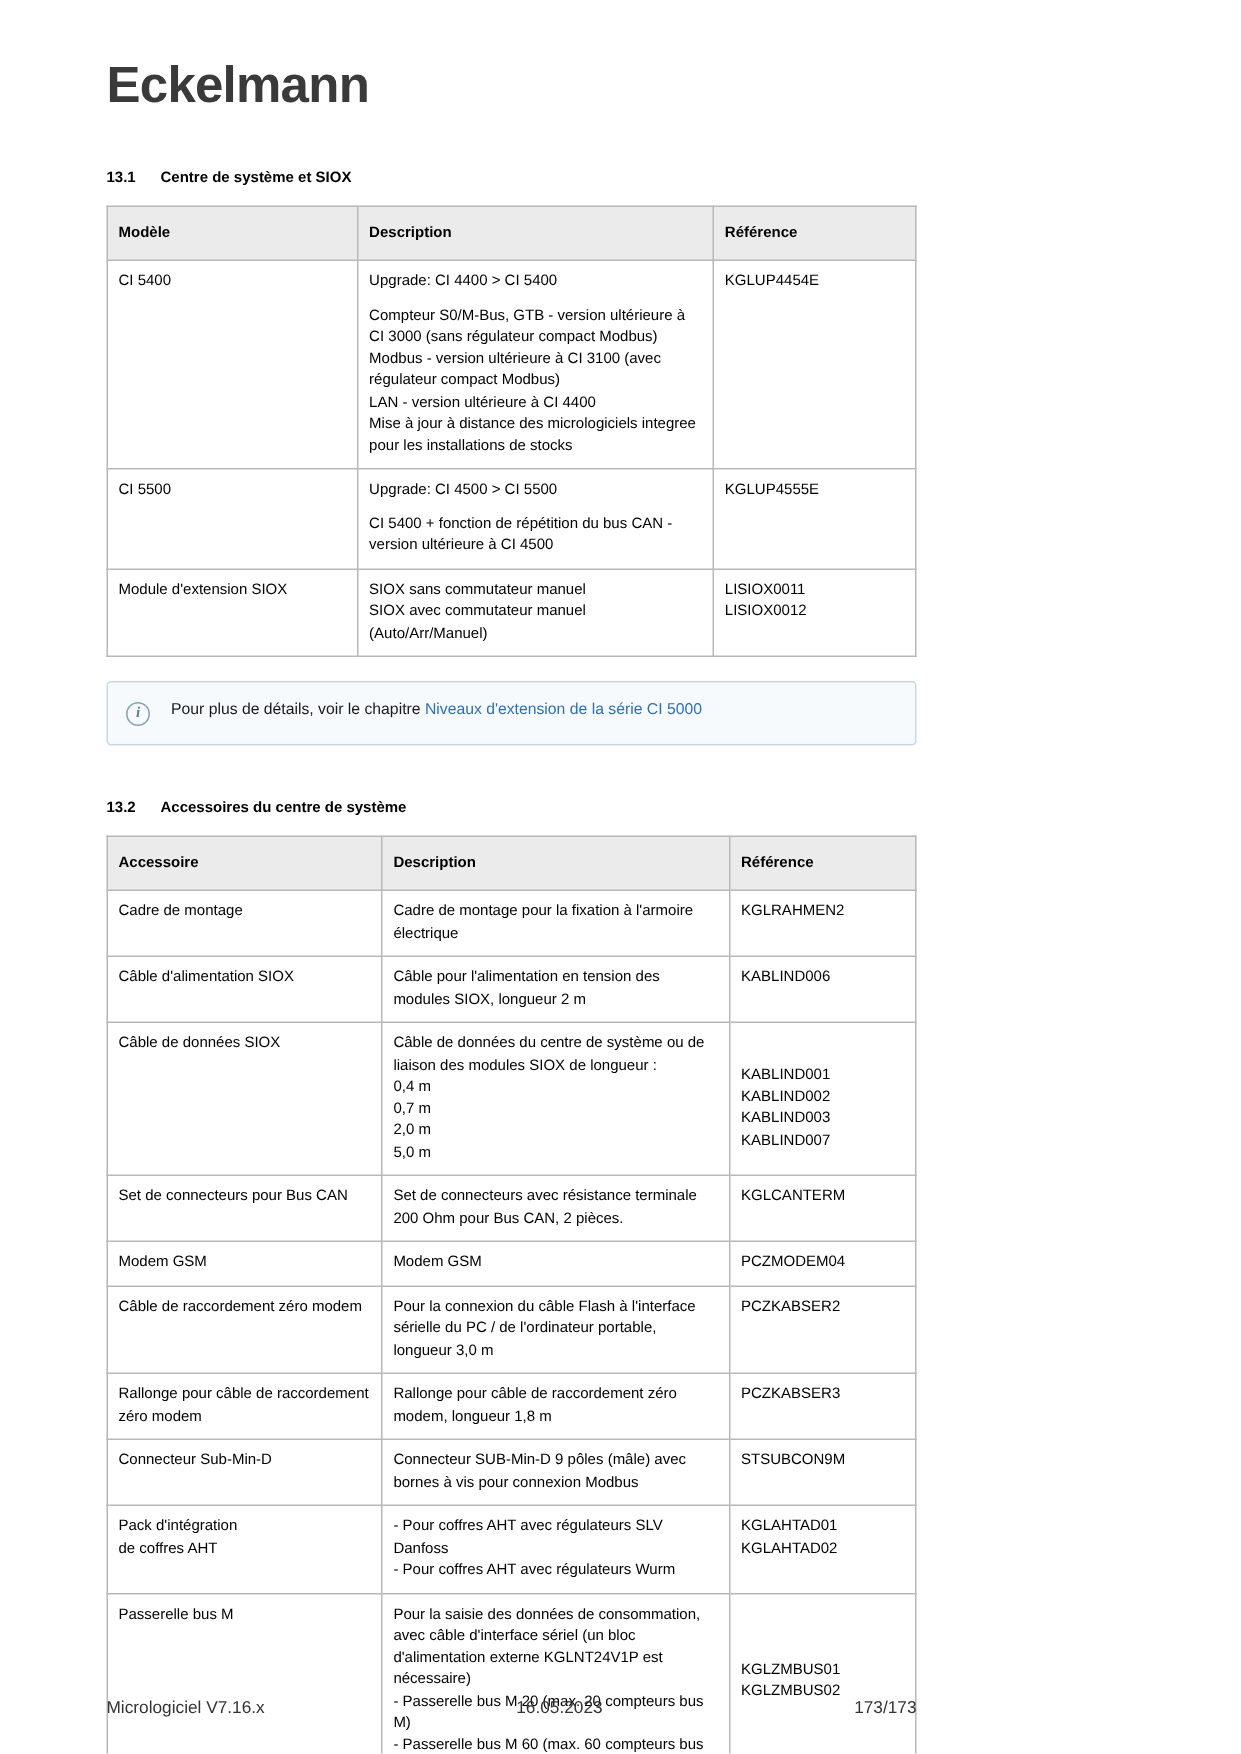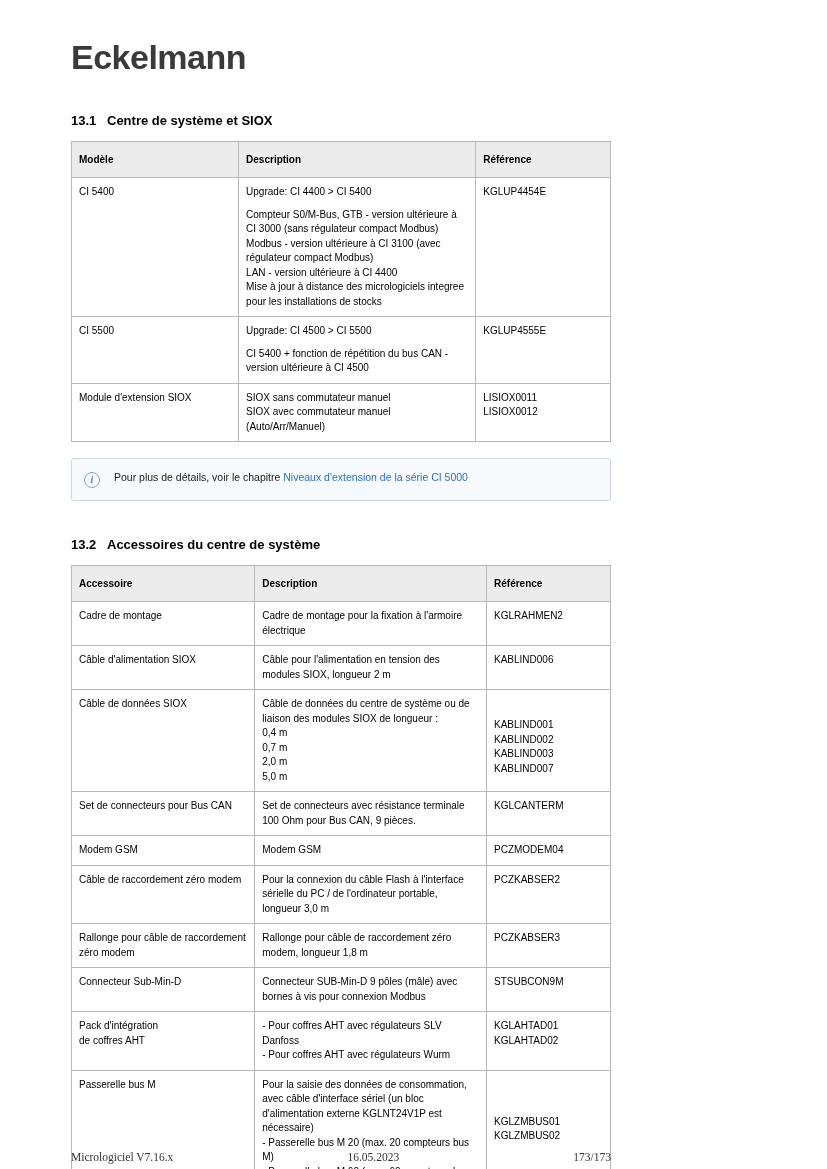--- a/index.html
+++ b/index.html
@@ -33,21 +33,21 @@
     font-size: 13.5px;
     font-weight: bold;
     margin: 0 0 30px 0;
     color: #000;
   }
   h1.chapter .num {
     display: inline-block;
     min-width: 22px;
   }
   h2.section {
-    font-size: 13px;
+    font-size: 10px;
     font-weight: bold;
     margin: 0 0 13px 0;
   }
   h2.section .num {
     display: inline-block;
     min-width: 36px;
   }
   table.doc {
     width: 100%;
     border-collapse: collapse;
@@ -111,26 +111,25 @@
   }
   .note a {
     color: #2f6fb5;
     text-decoration: none;
   }
   .section2-wrap { margin-top: 36px; }
   .footer {
     position: absolute;
     left: 71px;
     right: 71px;
-    bottom: 6px;
+    bottom: 24px;
     display: flex;
     justify-content: space-between;
     font-size: 11.5px;
     color: #333;
-    font-family: Liberation Serif, serif;
   }
   .footer .center { flex: 1; text-align: center; }
   .footer .right { text-align: right; }
   .col-a1 { width: 31%; }
   .col-a2 { width: 44%; }
   .col-a3 { width: 25%; }
   .col-b1 { width: 34%; }
   .col-b2 { width: 43%; }
   .col-b3 { width: 23%; }
 </style>
@@ -230,21 +229,21 @@
 0,7 m
 2,0 m
 5,0 m</td>
           <td class="nowrap-lines" style="padding-top:28px;">KABLIND001
 KABLIND002
 KABLIND003
 KABLIND007</td>
         </tr>
         <tr>
           <td class="nowrap-lines">Set de connecteurs pour Bus CAN</td>
-          <td class="nowrap-lines">Set de connecteurs avec résistance terminale 100 Ohm pour Bus CAN, 9 pièces.</td>
+          <td class="nowrap-lines">Set de connecteurs avec résistance terminale 200 Ohm pour Bus CAN, 2 pièces.</td>
           <td class="nowrap-lines">KGLCANTERM</td>
         </tr>
         <tr>
           <td class="nowrap-lines">Modem GSM</td>
           <td class="nowrap-lines">Modem GSM</td>
           <td class="nowrap-lines">PCZMODEM04</td>
         </tr>
         <tr>
           <td class="nowrap-lines">Câble de raccordement zéro modem</td>
           <td class="nowrap-lines">Pour la connexion du câble Flash à l'interface sérielle du PC / de l'ordinateur portable, longueur 3,0 m</td>

